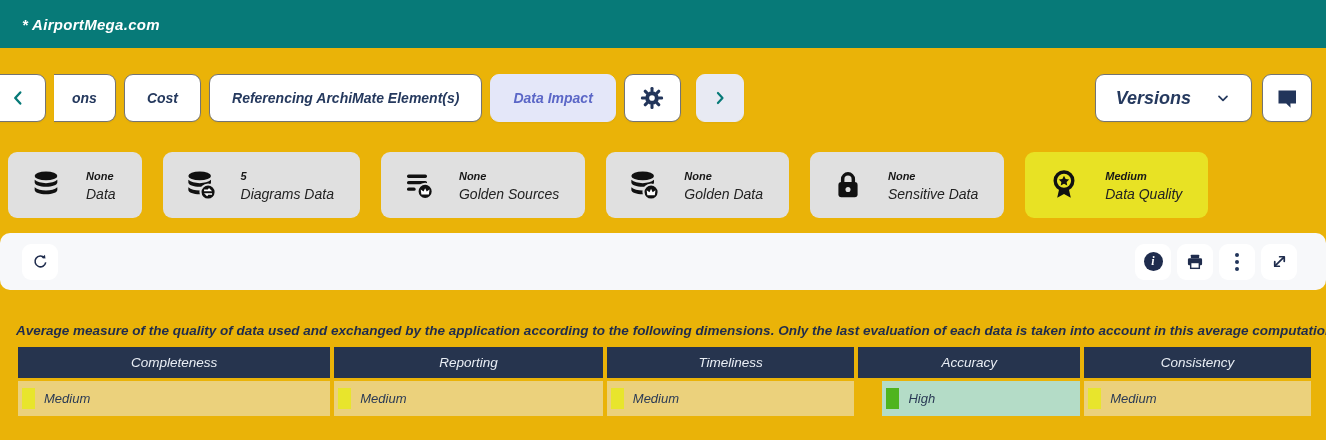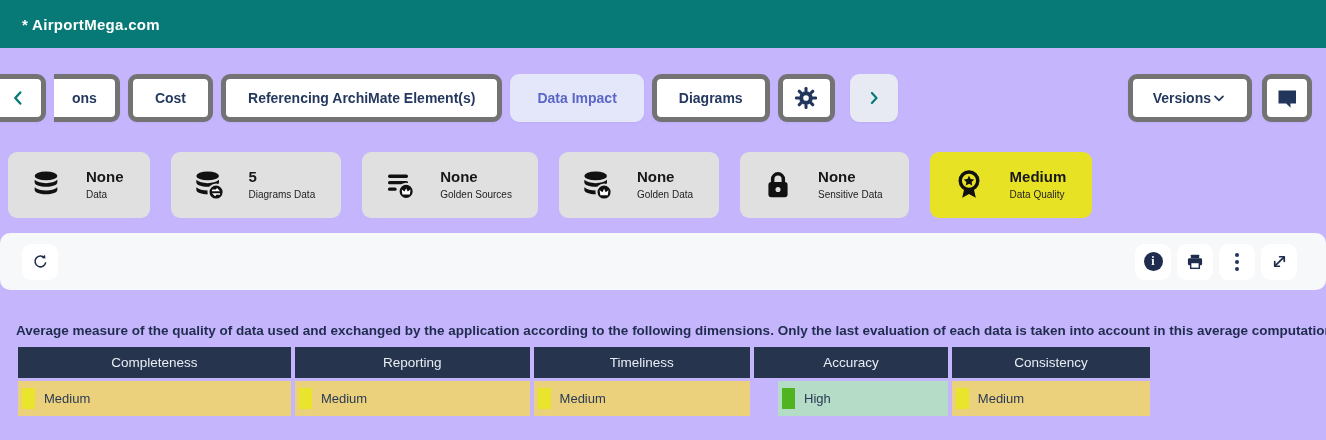--- a/index.html
+++ b/index.html
@@ -1,61 +1,61 @@
 <!DOCTYPE html>
 <html><head>
 <meta charset="utf-8">
 <style>
   * { margin:0; padding:0; box-sizing:border-box; }
   html,body { background:#fff; }
   body { font-family:"Liberation Sans", sans-serif; }
-  .page { position:relative; width:1326px; height:440px; background:#c4b5fd; overflow:hidden; }
+  .page { position:relative; width:1326px; height:440px; background:#eab308; overflow:hidden;font-style:italic; }
 
   
   .topbar { height:48px; background:#077a78; display:flex; align-items:center; padding-left:22px; }
   .topbar .title { color:#fff; font-size:15px; font-weight:700; letter-spacing:.3px; }
 
   
   .tabbar { display:flex; align-items:center; margin-top:26px; height:48px; padding-right:14px; }
   .btn, .tab {
-    height:48px; background:#fff; border:5px solid #737373; border-radius:9px;
+    height:48px; background:#fff; border:1px solid #737373; border-radius:9px;
     display:flex; align-items:center; justify-content:center;
     box-shadow:0 1px 2px rgba(30,40,90,.05); cursor:pointer; flex:none;
   }
   .tab { padding:0 22px; font-size:14px; font-weight:600; color:#25395e; margin-right:8px; white-space:nowrap; }
   .tab.active { background:#e4e7f9; border-color:#e4e7f9; color:#5b67c7; }
   .tab.cut { border-top-left-radius:0; border-bottom-left-radius:0; border-left:none; padding:0 18px; }
   .btn-back { width:56px; margin-left:-10px; margin-right:8px; }
   .btn-square { width:57px; margin-right:8px; }
   .btn-next { width:48px; background:#e8eaf3; border-color:#e8eaf3; margin-left:7px; }
-  .btn-versions { padding:0 20px; font-size:14px; font-weight:600; color:#25395e; gap:0; margin-left:auto; }
+  .btn-versions { padding:0 20px; font-size:18px; font-weight:600; color:#25395e; gap:24px; margin-left:auto; }
   .btn-chat { width:50px; margin-left:10px; }
   .vdots { display:flex; flex-direction:column; gap:3px; }
   .vdots i { width:4px; height:4px; border-radius:50%; background:#22355a; display:block; }
 
   
   .cards { display:flex; align-items:center; margin:30px 8px 0 8px; gap:21px; }
   .card { height:66px; border-radius:9px; background:#e0e0e0; display:flex; align-items:center; gap:24px; padding:0 26px 0 22px; flex:none; }
   .card.yellow { background:#e8e224; }
   .card .txt { display:flex; flex-direction:column; justify-content:center; }
-  .card .val { font-size:15px; font-weight:800; color:#171717; line-height:19px; }
-  .card .lbl { font-size:10px; font-weight:500; color:#222; line-height:17px; }
+  .card .val { font-size:11px; font-weight:800; color:#171717; line-height:19px; }
+  .card .lbl { font-size:14px; font-weight:500; color:#222; line-height:17px; }
 
   
   .toolstrip { margin-top:15px; height:57px; background:#f7f8fa; border-radius:10px; display:flex; align-items:center; padding:0 29px 0 22px; }
   .tool { width:36px; height:36px; border-radius:9px; background:#fff; display:flex; align-items:center; justify-content:center; cursor:pointer; flex:none; }
   .tool + .tool { margin-left:6px; }
   .tool-right { margin-left:auto; display:flex; }
   .info-circle { width:19px; height:19px; border-radius:50%; background:#1f2c4d; color:#fff; font-size:12px; font-weight:700; display:flex; align-items:center; justify-content:center; font-family:"Liberation Serif", serif; }
 
   
   .desc { margin:33px 16px 0 16px; font-size:13.5px; font-weight:700; color:#1f2c4d; white-space:nowrap; }
 
   
-  .dq { margin:9px 8px 0 18px; width:1132px; }
+  .dq { margin:9px 8px 0 18px; width:1293px; }
   .dq-head, .dq-row { display:grid; grid-template-columns:314fr 270fr 249fr 223fr 228fr; column-gap:4px; }
   .dq-head .th { height:31px; background:#26344e; color:#e9eef5; font-size:13.5px; display:flex; align-items:center; justify-content:center; }
   .dq-row { margin-top:3px; }
   .dq-row .td { height:35px; display:flex; align-items:center; padding-left:4px; font-size:13px; font-weight:500; color:#2a3a55; }
   .td.medium { background:#ebd17c; }
   .td.high { background:#b4dcc7;margin-left:24px; }
   .swatch { width:13px; height:21px; margin-right:9px; flex:none; }
   .swatch.medium { background:#e8e52c; }
   .swatch.high { background:#4fb41f; }
 
@@ -83,23 +83,20 @@
         <span>ons</span>
       </div>
     <div class="tab">
         <span>Cost</span>
       </div>
     <div class="tab">
         <span>Referencing ArchiMate Element(s)</span>
       </div>
     <div class="tab active">
         <span>Data Impact</span>
-      </div>
-    <div class="tab">
-        <span>Diagrams</span>
       </div>
 
     <div class="btn btn-square">
       <span>
         <svg width="26" height="26" viewBox="0 0 24 24" fill="#22355a">
           <circle cx="12" cy="12" r="6.3"></circle>
           <rect x="10.6" y="1.8" width="2.8" height="5" rx="1.2"></rect>
           <rect x="10.6" y="1.8" width="2.8" height="5" rx="1.2" transform="rotate(45 12 12)"></rect>
           <rect x="10.6" y="1.8" width="2.8" height="5" rx="1.2" transform="rotate(90 12 12)"></rect>
           <rect x="10.6" y="1.8" width="2.8" height="5" rx="1.2" transform="rotate(135 12 12)"></rect>

